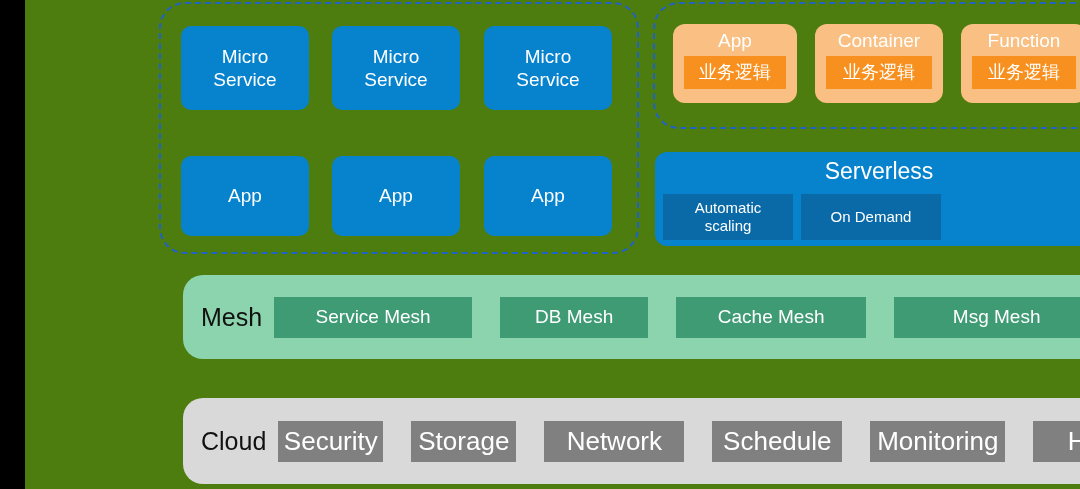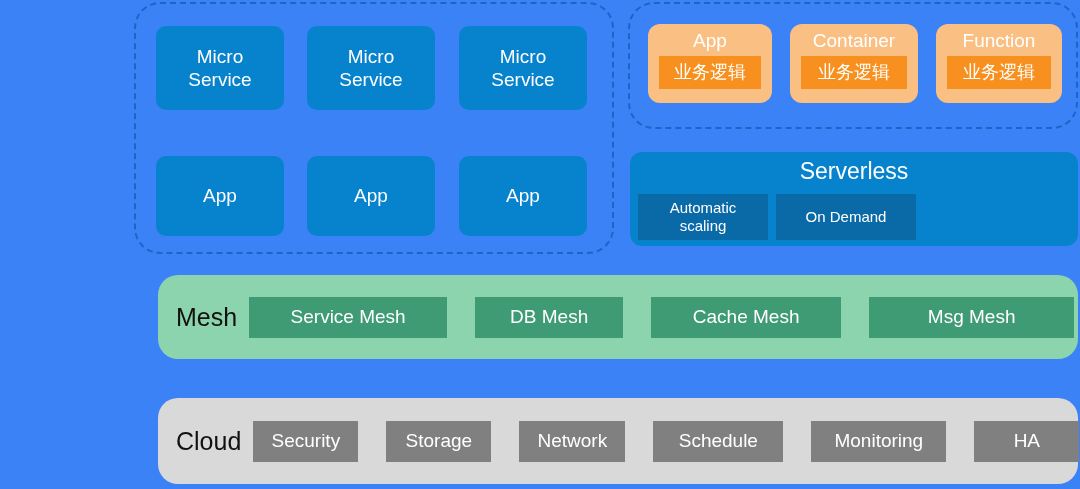--- a/index.html
+++ b/index.html
@@ -12,21 +12,22 @@
     height: 489px;
     position: relative;
     overflow: hidden;
     font-family: "Liberation Sans", "DejaVu Sans", sans-serif;
     color: #ffffff;
   }
 
   .canvas {
     position: absolute;
     inset: 0;
-    background: #3b82f6;
+    background: #4d7c0f;
+    margin-left: 25px;
   }
 
   
   .dashed-group {
     position: absolute;
     border: 2px dashed #2063C8;
     border-radius: 26px;
     box-sizing: border-box;
   }
   #group-microservices {
@@ -181,25 +182,25 @@
   }
   #band-mesh .chip-0 { width: 198px; }
   #band-mesh .chip-1 { width: 148px; }
   #band-mesh .chip-2 { width: 190px; }
   #band-mesh .chip-3 { width: 205px; }
 
   #band-cloud .band-chips { gap: 28px; }
   #band-cloud .chip {
     background: #808080;
     height: 41px;
-    font-size: 19px;
+    font-size: 26px;
   }
   #band-cloud .chip-0 { width: 105px; }
   #band-cloud .chip-1 { width: 105px; }
-  #band-cloud .chip-2 { width: 106px; }
+  #band-cloud .chip-2 { width: 140px; }
   #band-cloud .chip-3 { width: 130px; }
   #band-cloud .chip-4 { width: 135px; }
   #band-cloud .chip-5 { width: 105px; }
 </style>
 </head>
 <body>
 
 <div class="canvas">
 
   <div class="dashed-group" id="group-microservices">

